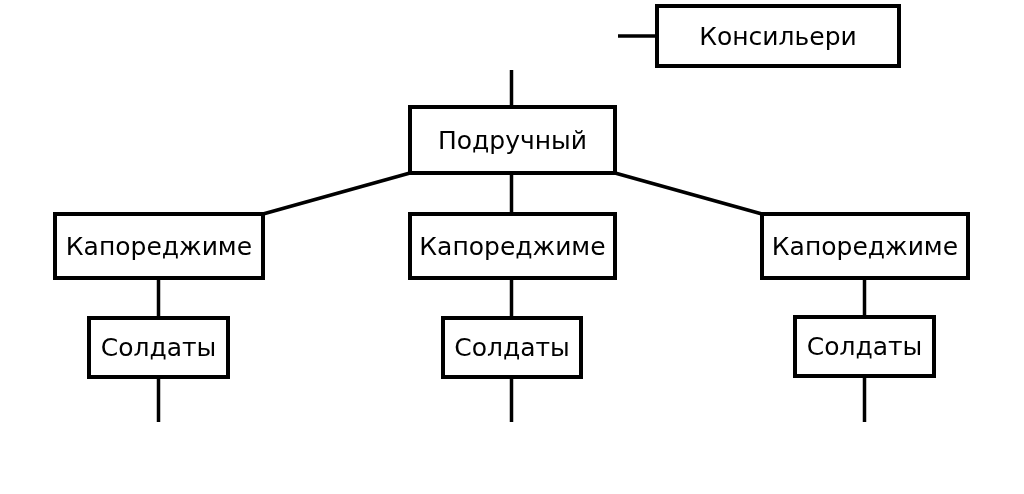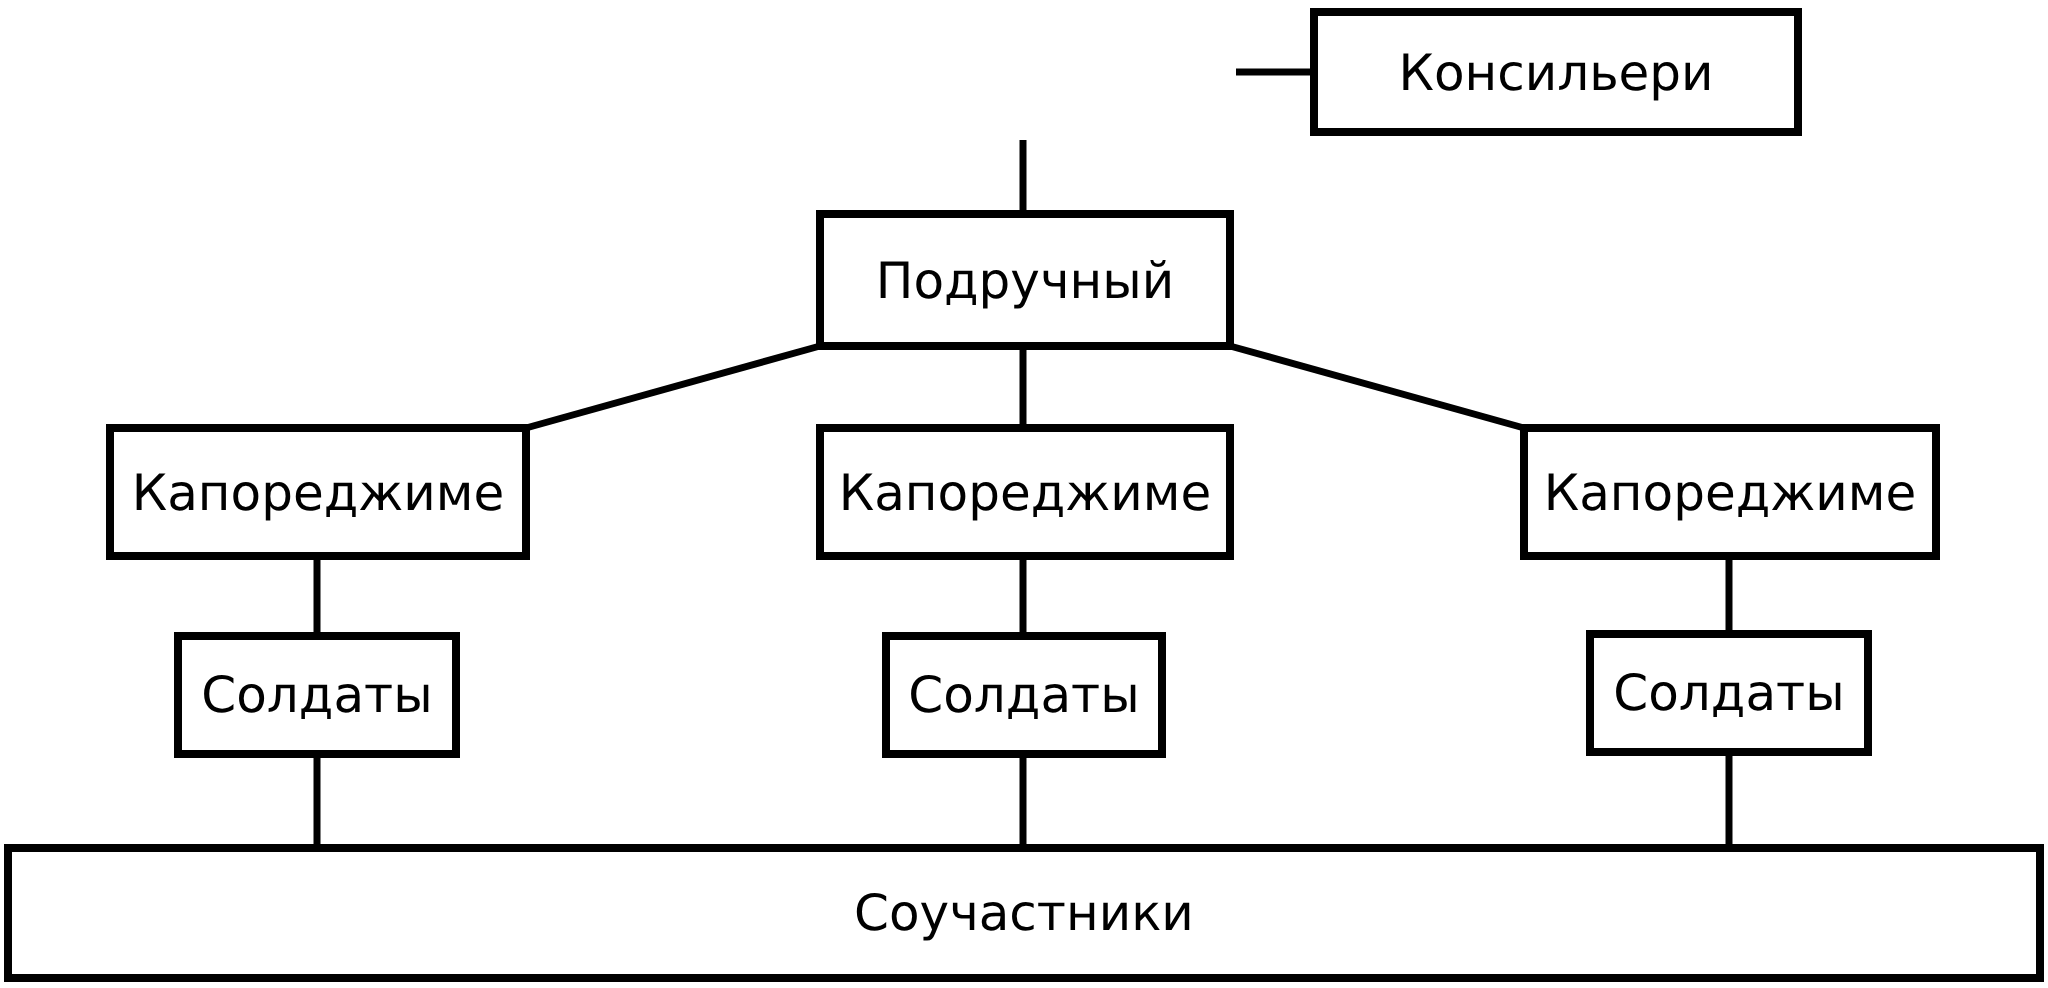--- a/index.html
+++ b/index.html
@@ -79,15 +79,14 @@
   <div class="node node-capo-middle">Капореджиме</div>
 
   <div class="node node-capo-right">Капореджиме</div>
 
   <div class="node node-soldiers-left">Солдаты</div>
 
   <div class="node node-soldiers-middle">Солдаты</div>
 
   <div class="node node-soldiers-right">Солдаты</div>
 
-  <div class="node node-associates">Соучастники</div>
 
 </div>
 
 </body></html>

